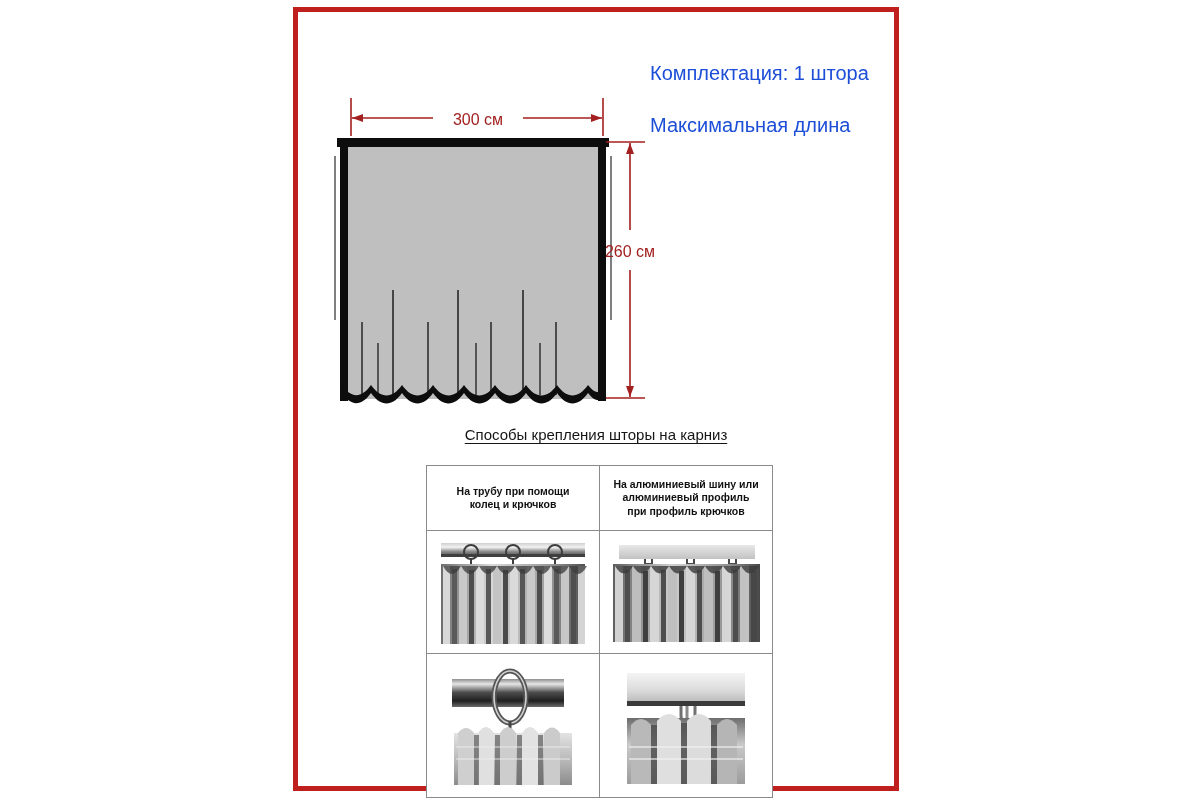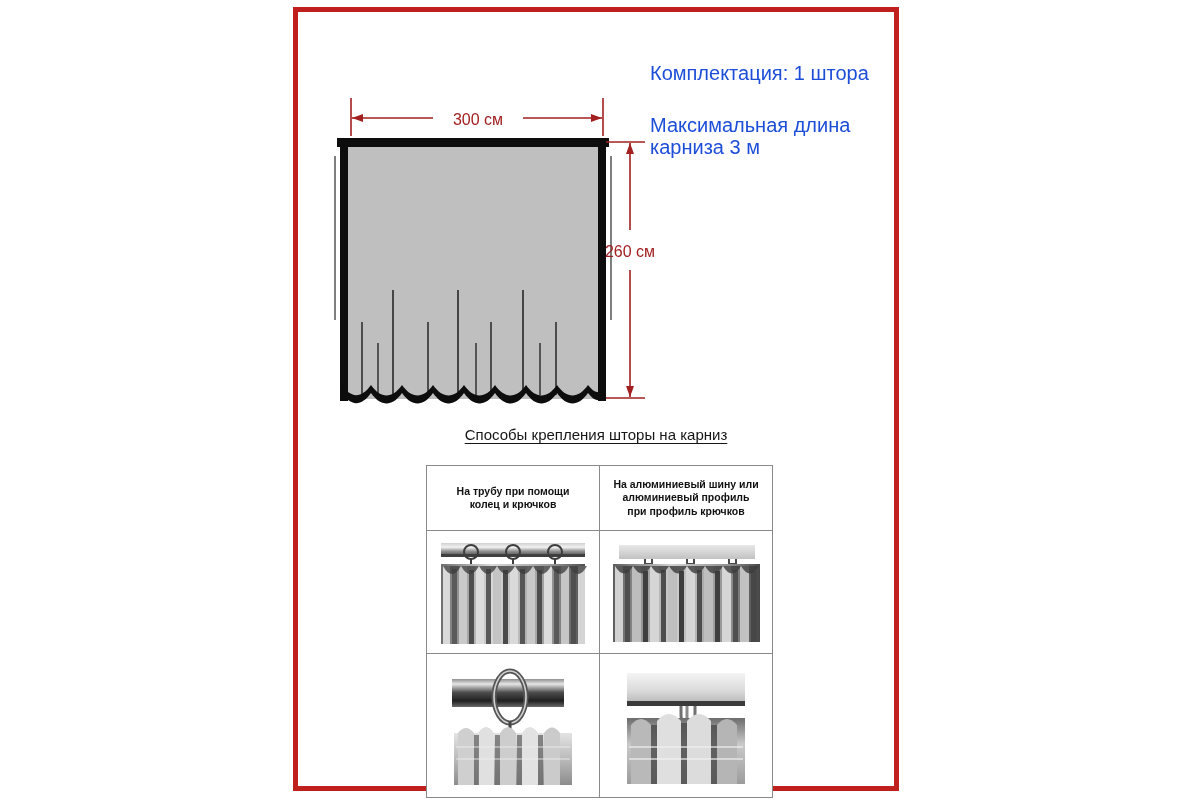--- a/index.html
+++ b/index.html
@@ -217,21 +217,20 @@
         <line x1="312" y1="180" x2="312" y2="307" stroke="#a32020" stroke-width="1.6"></line>
         <polygon points="312,307 308,296 316,296" fill="#a32020"></polygon>
       </g>
       <text x="312" y="167" text-anchor="middle" class="dim-label" font-size="17">260 см</text>
     </svg>
   </div>
 
   <div id="spec-text-block">
     <div class="spec-line" id="spec-completion">Комплектация: 1 штора</div>
     <div class="spec-line">Максимальная длина</div>
-    <div class="spec-line">карниза  3 м</div>
   </div>
 
   <div id="mount-heading">
     <span id="mount-heading-text">Способы крепления шторы на карниз</span>
   </div>
 
   <table id="mount-table">
     <tbody>
         <tr>
       <td class="hdr-cell">

